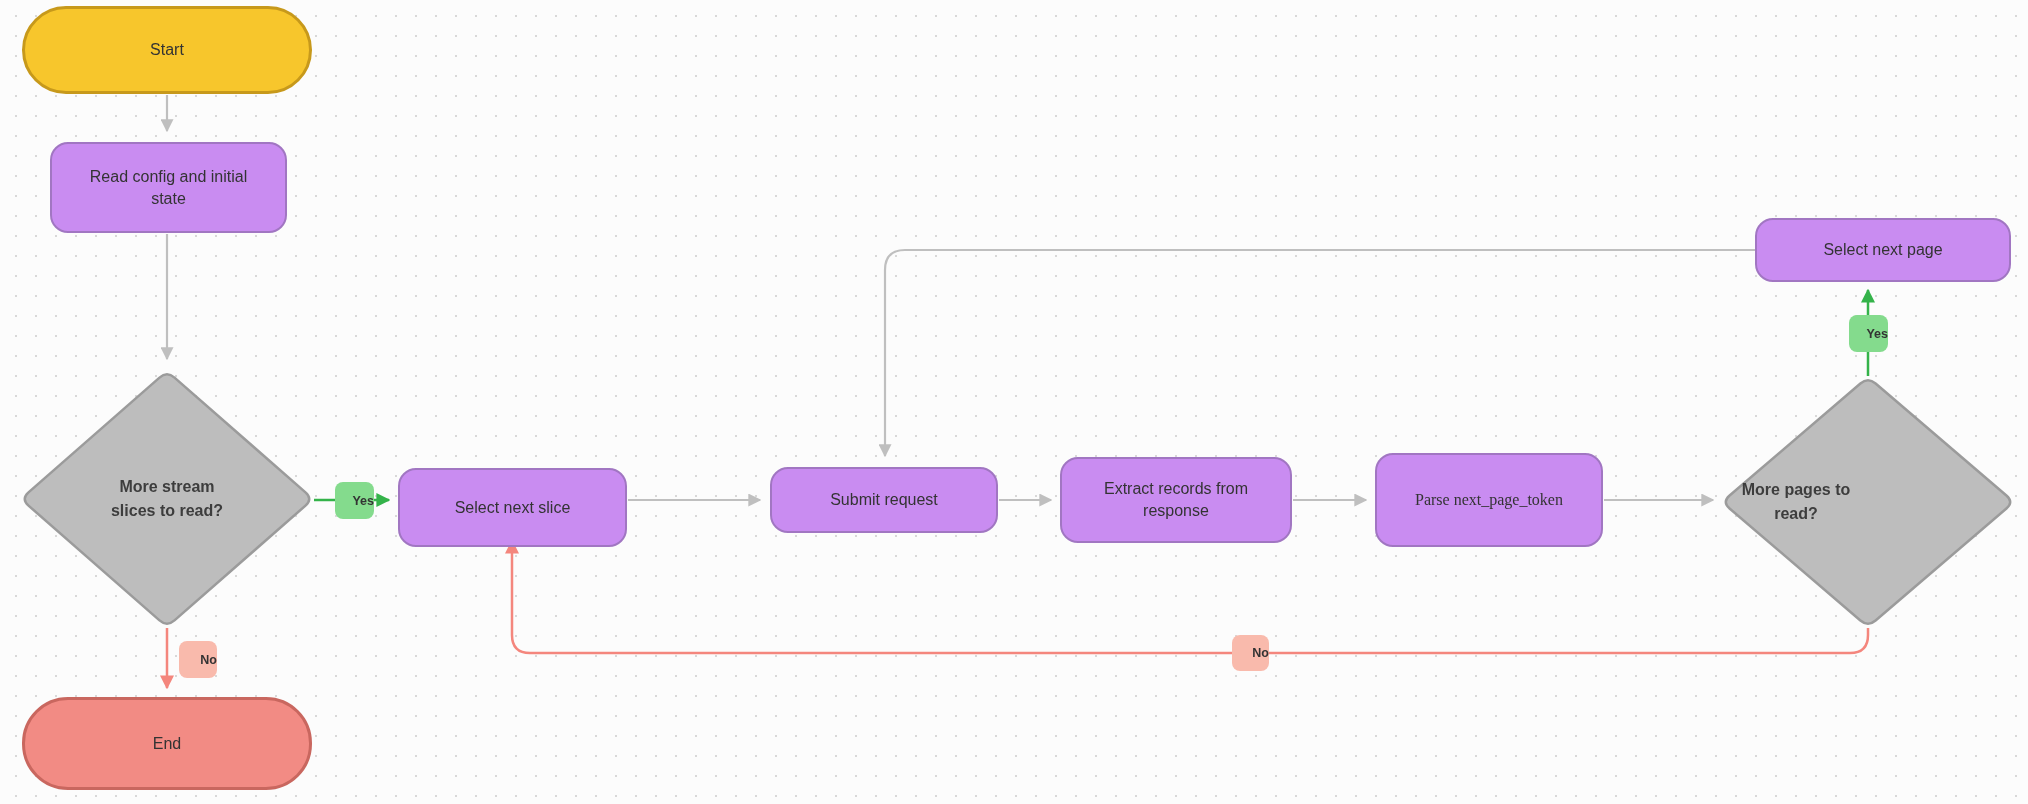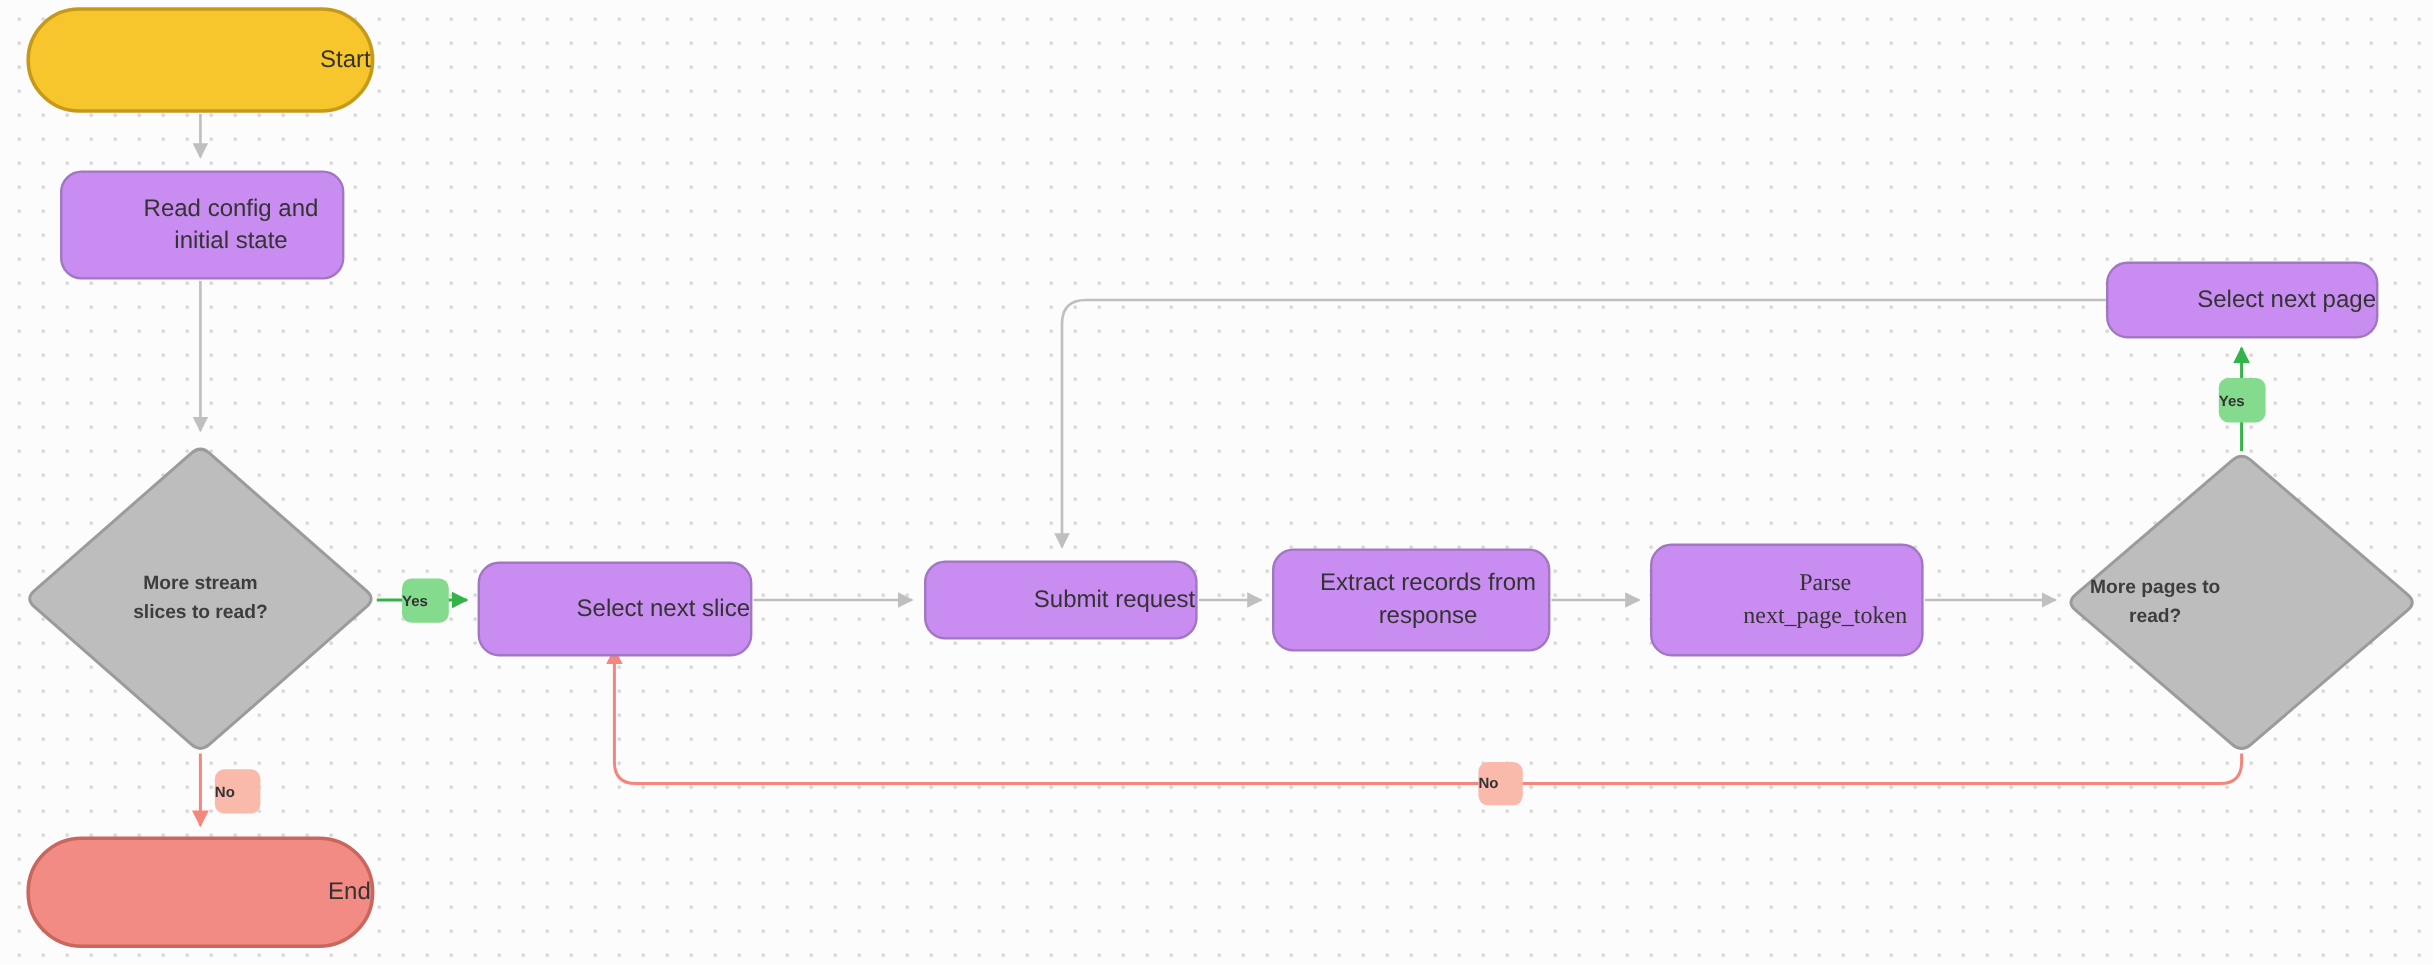--- a/index.html
+++ b/index.html
@@ -17,23 +17,23 @@
   }
   #edge-layer {
     position: absolute;
     left: 0; top: 0;
     width: 2028px; height: 804px;
   }
   .node {
     position: absolute;
     display: flex;
     align-items: center;
-    justify-content: flex-end;
+    justify-content: center;
     text-align: center;
-    font-size: 20px;
+    font-size: 16px;
     font-weight: 500;
     color: #333;
     box-sizing: border-box;
     line-height: 1.35;
   }
   .terminator-start {
     background: #f7c62c;
     border: 3px solid #c7991b;
     border-radius: 46px;
   }
@@ -56,38 +56,38 @@
     font-size: 16px;
     font-weight: 700;
     color: #3d3d3d;
     line-height: 1.5;
     pointer-events: none;
   }
   .edge-chip {
     position: absolute;
     display: flex;
     align-items: center;
-    justify-content: flex-start;
+    justify-content: flex-end;
     font-size: 12.5px;
     font-weight: 700;
     color: #333;
     border-radius: 8px;
     box-sizing: border-box;
   }
   .chip-green { background: #84db8d; }
   .chip-red   { background: #f9baac; margin-left: 31px; }
 
   
   #node-start            { left: 22px;   top: 6px;   width: 290px; height: 88px; }
   #node-read-config      { left: 50px;   top: 142px; width: 237px; height: 91px; }
   #node-select-next-slice{ left: 398px;  top: 468px; width: 229px; height: 79px; }
   #node-submit-request   { left: 770px;  top: 467px; width: 228px; height: 66px; }
   #node-extract-records  { left: 1060px; top: 457px; width: 232px; height: 86px; }
   #node-parse-token      { left: 1375px; top: 453px; width: 228px; height: 94px; }
-  #node-select-next-page { left: 1755px; top: 218px; width: 227px; height: 64px; }
+  #node-select-next-page { left: 1755px; top: 218px; width: 256px; height: 64px; }
   #node-end              { left: 22px;   top: 697px; width: 290px; height: 93px; }
 
   #label-more-slices { left: 47px;   top: 449px; width: 240px; height: 100px; }
   #label-more-slices .wrap { max-width: 132px; }
   #label-more-pages  { left: 1676px; top: 452px; width: 240px; height: 100px; }
   #label-more-pages  .wrap { max-width: 140px; }
 
   #node-read-config .wrap { max-width: 185px; }
   #node-extract-records .wrap { max-width: 200px; }
   #node-parse-token .wrap { max-width: 160px; font-family: Liberation Serif, serif; }

